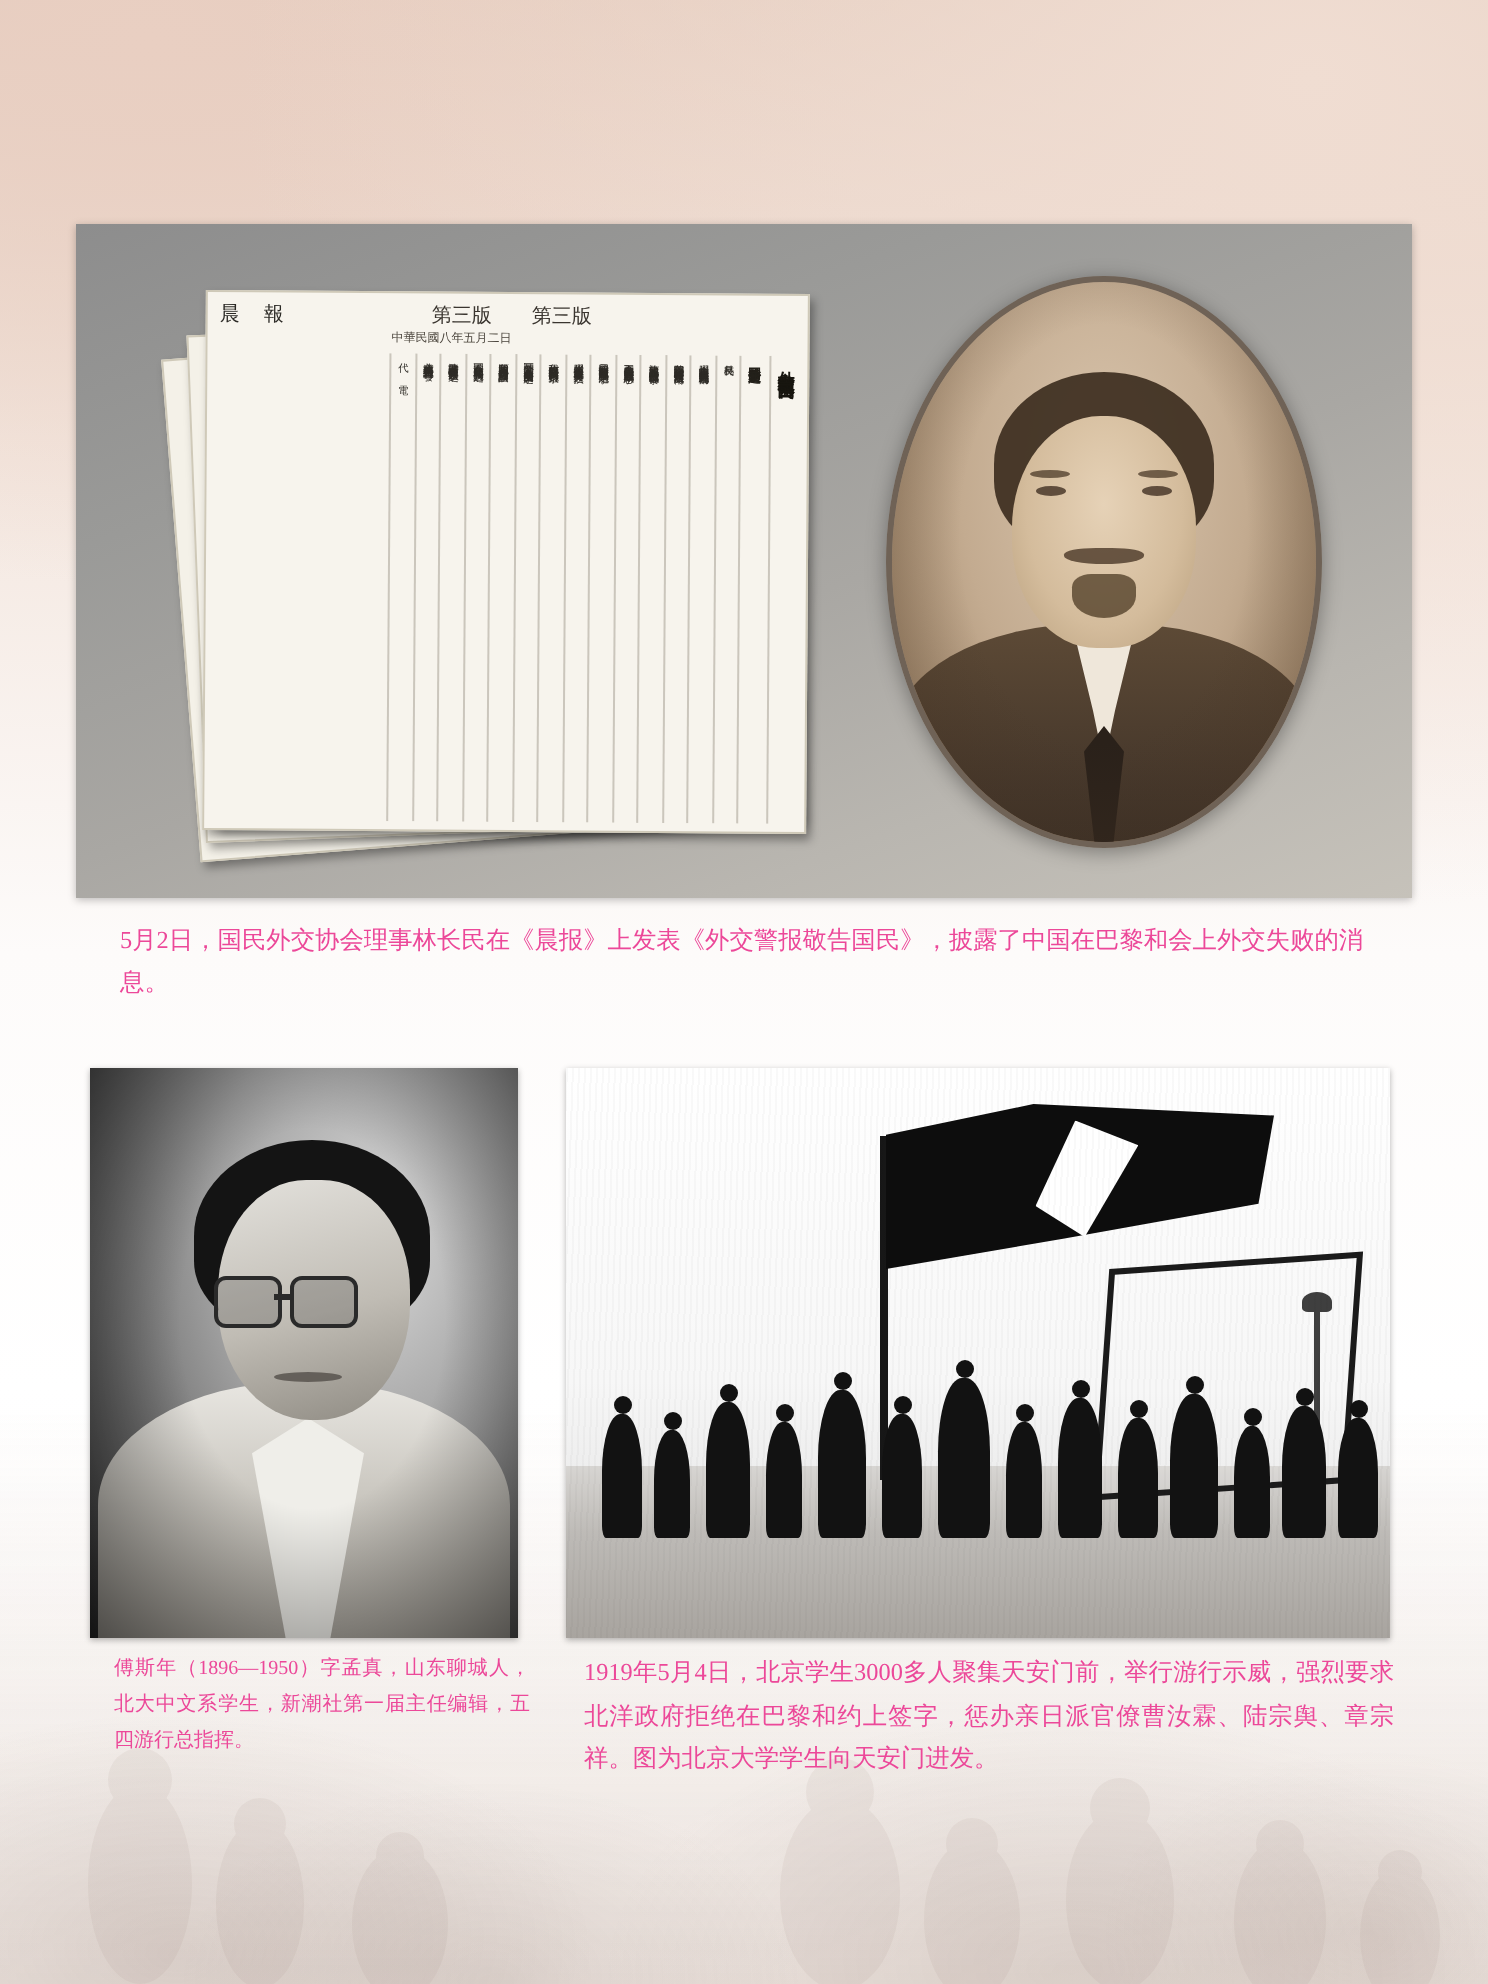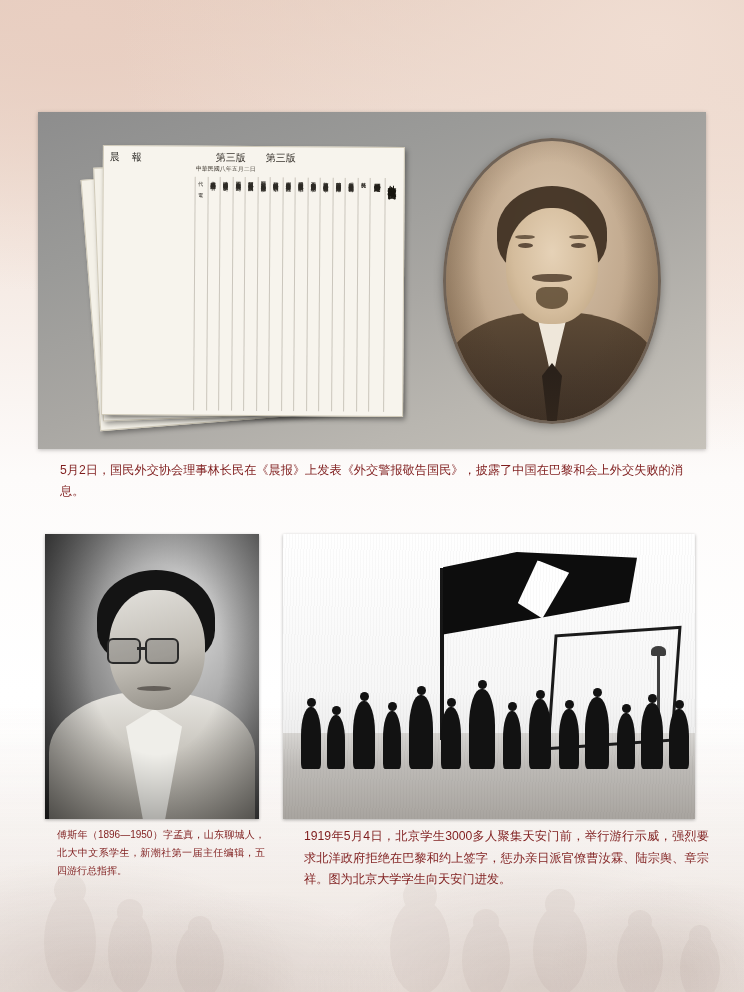--- a/index.html
+++ b/index.html
@@ -235,22 +235,22 @@
   .portrait-oval .p-vignette {
     position: absolute;
     inset: 0;
     border-radius: 50%;
     background: radial-gradient(ellipse at 50% 45%, rgba(0,0,0,0) 48%, rgba(70,52,36,.55) 100%);
   }
 
   
   .caption {
     position: absolute;
-    font-family: Liberation Sans, sans-serif;
-    color: #7f1d1d;
+    font-family: Liberation Serif, serif;
+    color: #ec4899;
     line-height: 1.75;
   }
   .caption-top {
     left: 60px;
     top: 460px;
     width: 630px;
     font-size: 12.2px;
     text-align: left;
   }
 
@@ -421,21 +421,21 @@
     position: absolute;
     left: 57px;
     top: 826px;
     width: 208px;
     font-size: 10px;
     line-height: 1.78;
     text-align: justify;
   }
   .caption-right {
     position: absolute;
-    left: 304px;
+    left: 292px;
     top: 826px;
     width: 405px;
     font-size: 12.2px;
     line-height: 1.78;
     text-align: justify;
   }
 </style>
 </head>
 <body>
 

